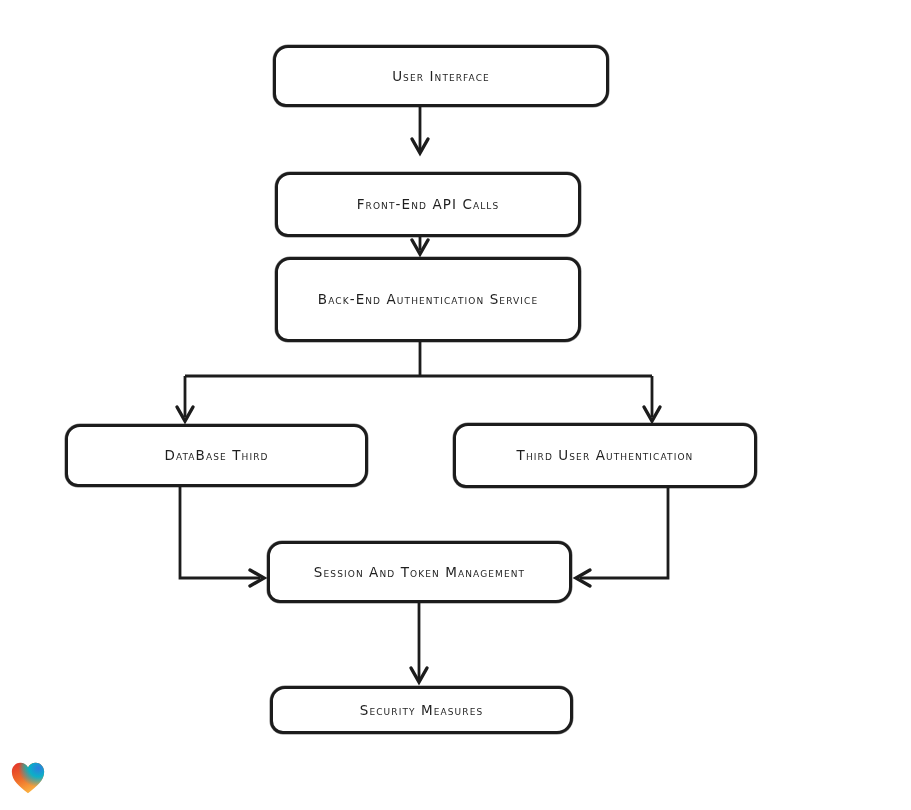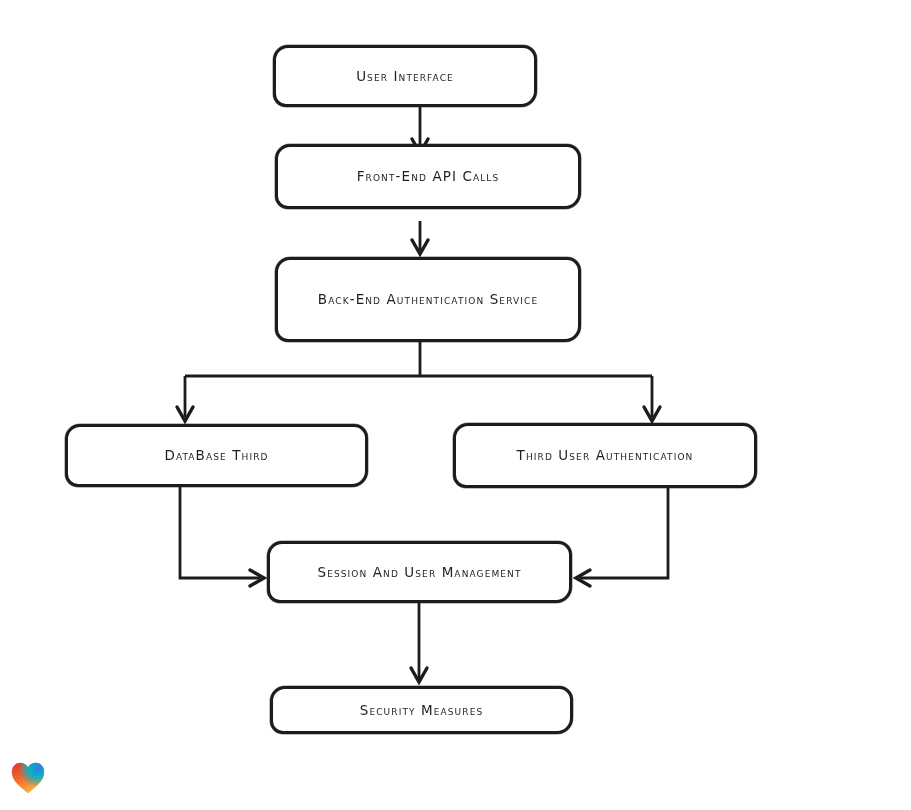--- a/index.html
+++ b/index.html
@@ -37,22 +37,22 @@
   }
   .node-label {
     font-size: 13.5px;
     font-variant: small-caps;
     letter-spacing: 1.1px;
     line-height: 1.5;
     color: #1f1f1f;
     font-weight: 500;
   }
   
-  #n-user-interface        { left: 273px; top: 45px;  width: 264px; height: 62px; }
-  #n-front-end-api-calls   { left: 275px; top: 144px; width: 306px; height: 65px; }
+  #n-user-interface        { left: 273px; top: 45px;  width: 336px; height: 62px; }
+  #n-front-end-api-calls   { left: 275px; top: 172px; width: 306px; height: 65px; }
   #n-back-end-auth         { left: 275px; top: 257px; width: 306px; height: 85px; }
   #n-database-layer        { left: 65px;  top: 424px; width: 303px; height: 63px; }
   #n-third-party-auth      { left: 453px; top: 423px; width: 304px; height: 65px; }
   #n-session-token         { left: 267px; top: 541px; width: 305px; height: 62px; }
   #n-security-measures     { left: 270px; top: 686px; width: 303px; height: 48px; }
 
   .logo {
     position: absolute;
     left: 9px;
     top: 759px;
@@ -116,21 +116,21 @@
 
   <div class="node" id="n-database-layer">
     <span class="node-label">DataBase Third</span>
   </div>
 
   <div class="node" id="n-third-party-auth">
     <span class="node-label">Third User Authentication</span>
   </div>
 
   <div class="node" id="n-session-token">
-    <span class="node-label">Session And User Management</span>
+    <span class="node-label">Session And Token Management</span>
   </div>
 
   <div class="node" id="n-security-measures">
     <span class="node-label">Security Measures</span>
   </div>
 
   <svg class="logo" viewBox="0 0 40 38" xmlns="http://www.w3.org/2000/svg">
     <defs>
       <linearGradient id="heart-base" x1="0" y1="0" x2="0.45" y2="1">
         <stop offset="0" stop-color="#e2312a"></stop>

